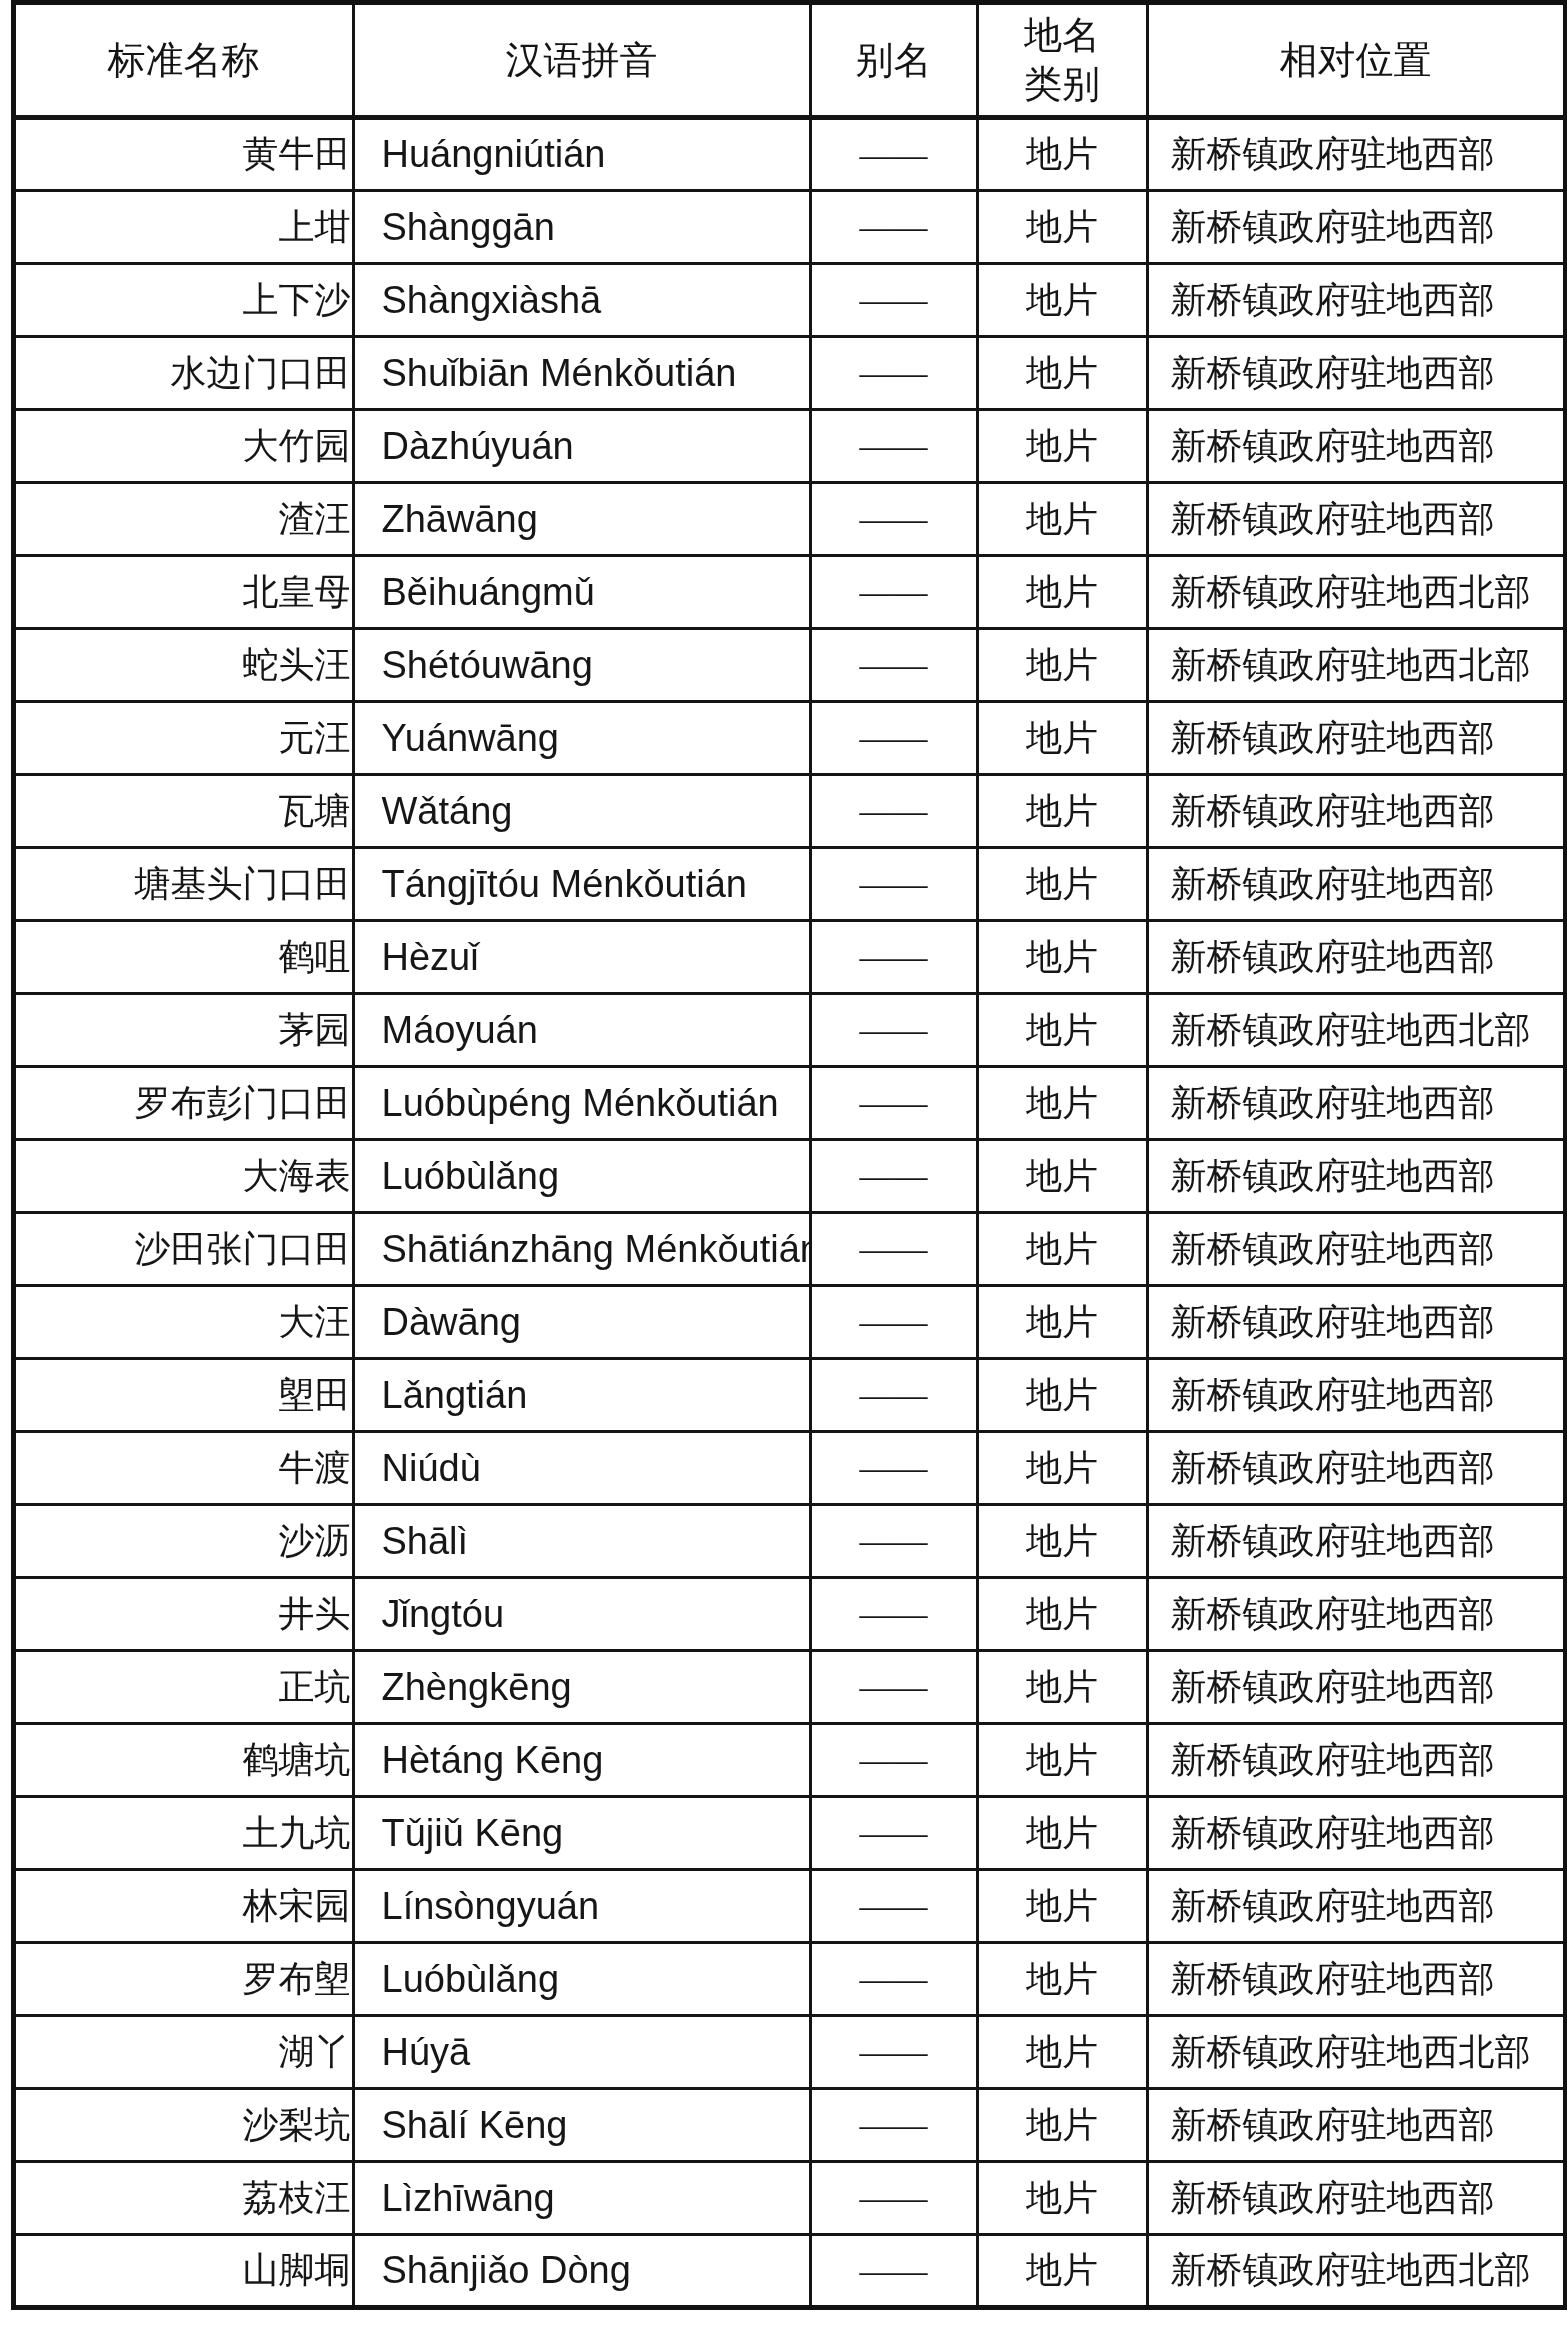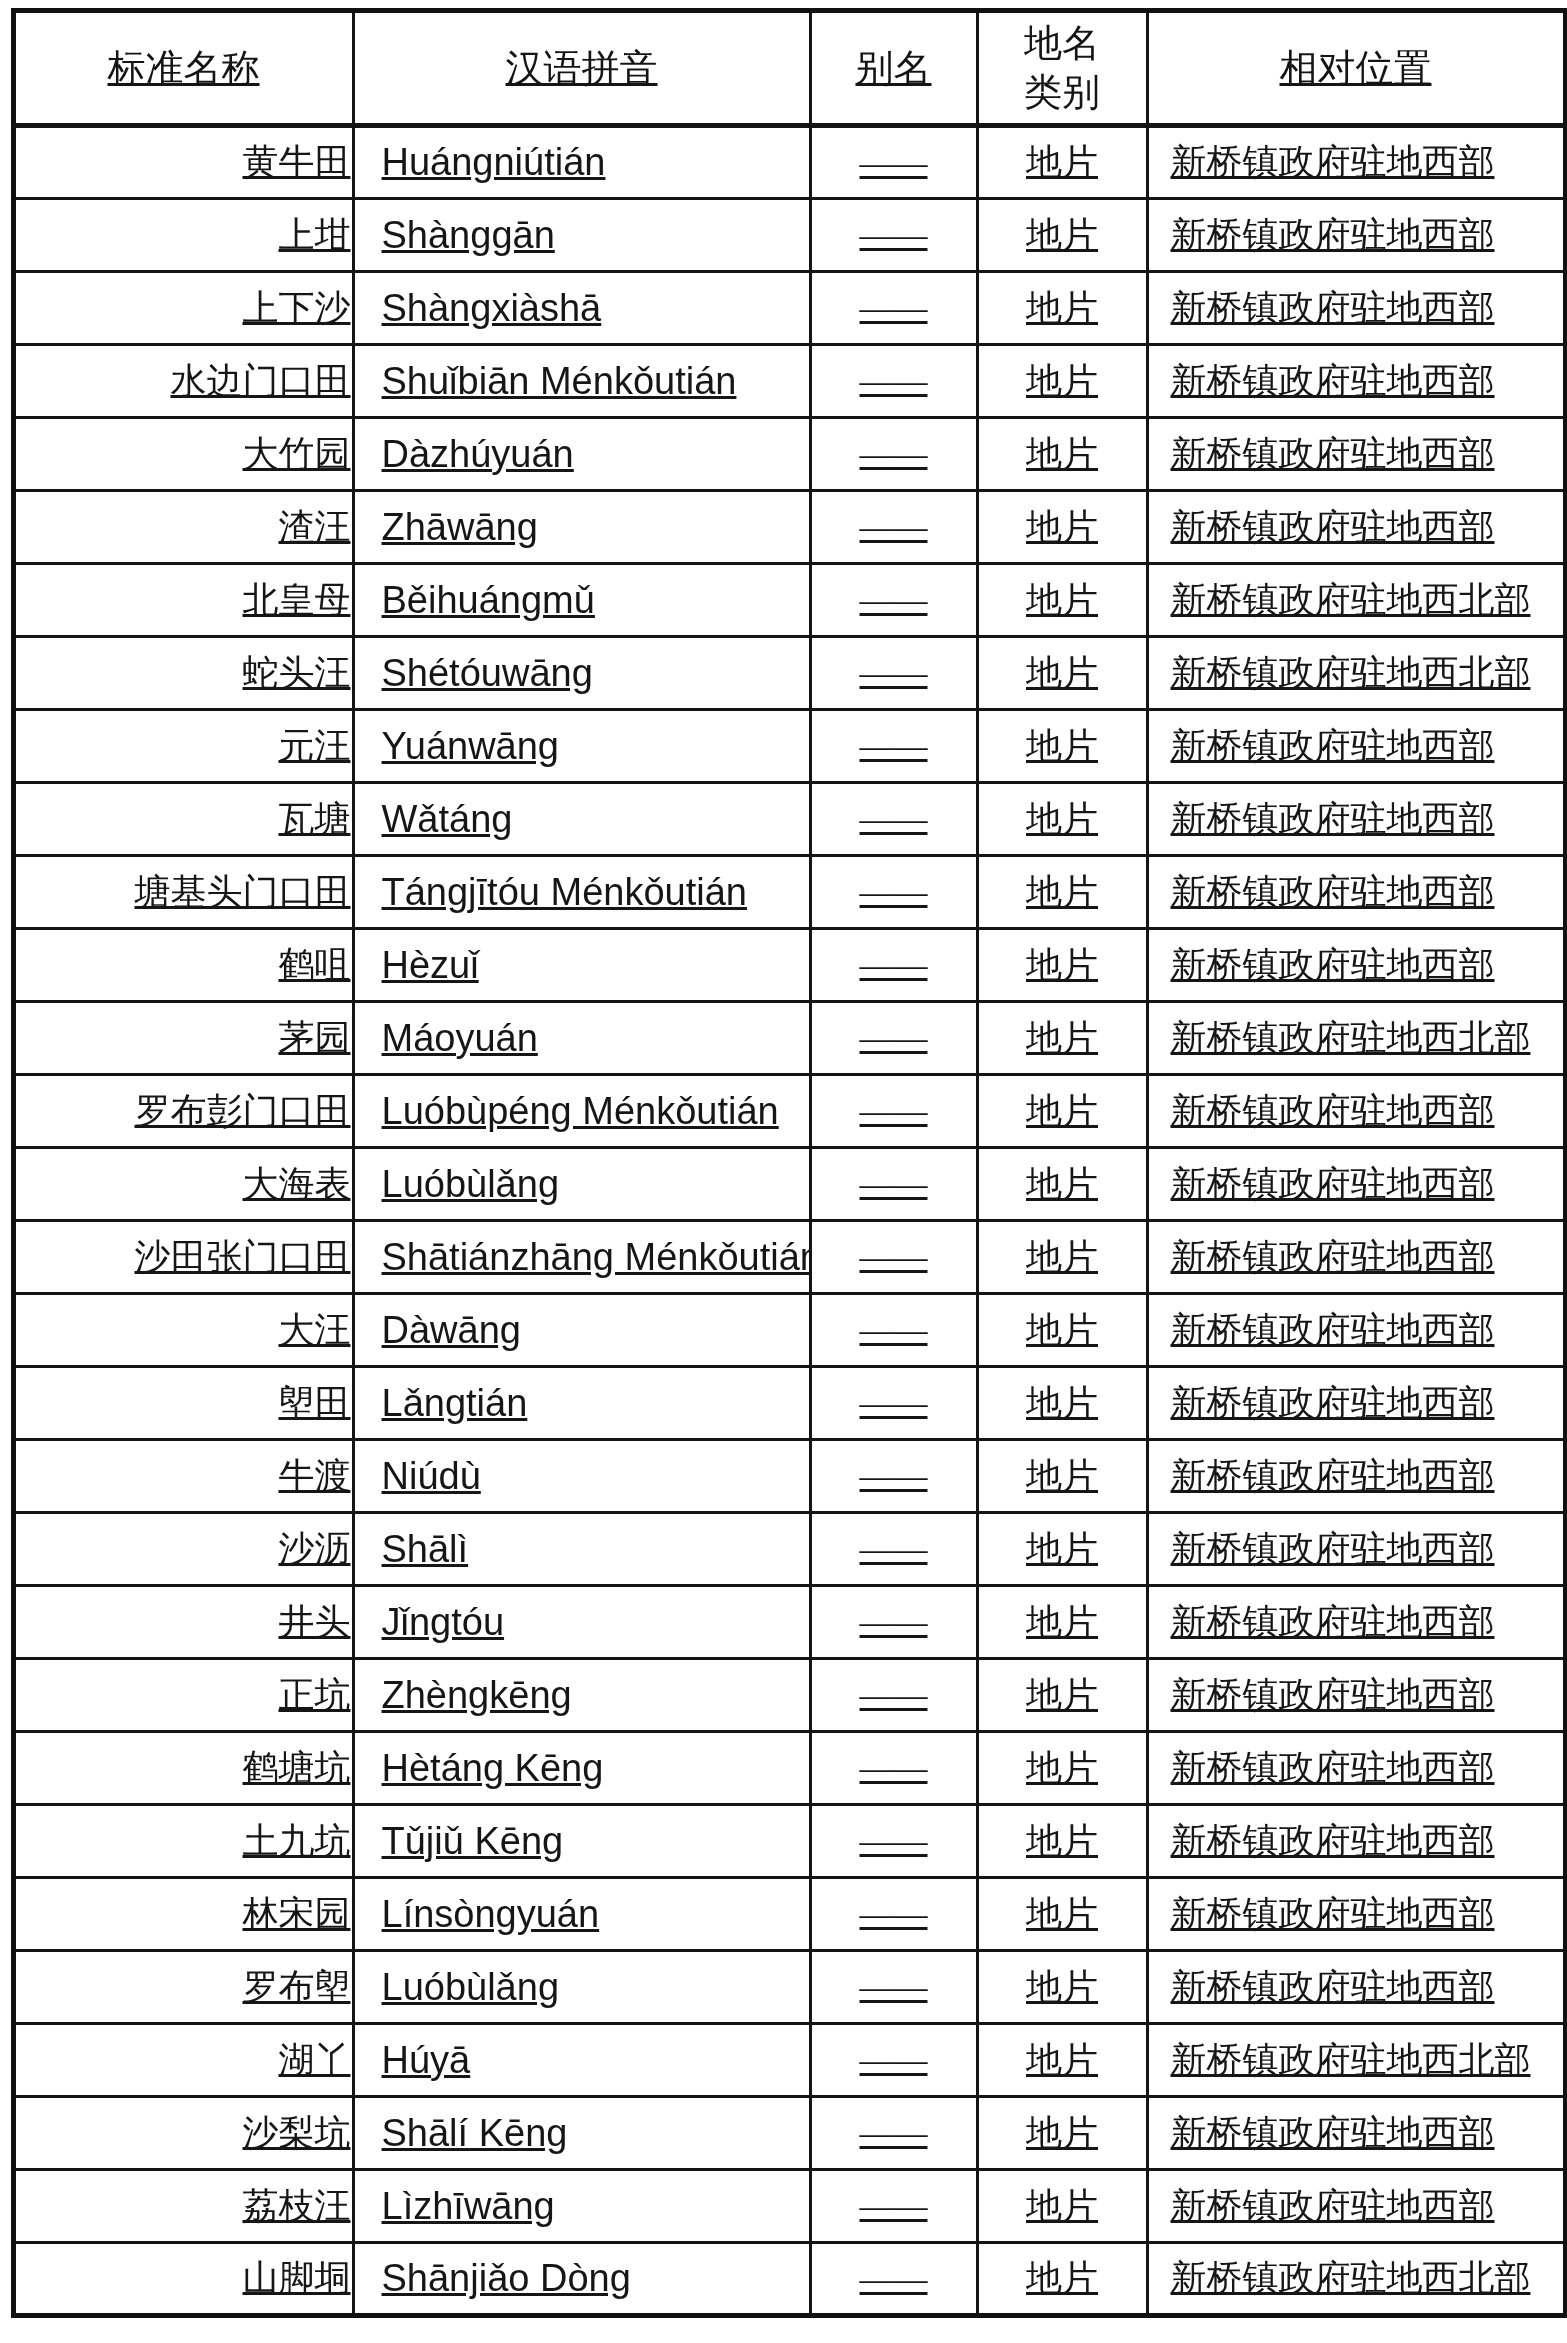--- a/index.html
+++ b/index.html
@@ -11,22 +11,21 @@
     position: relative;
     width: 1567px;
     height: 2344px;
     font-family: "Liberation Serif", "DejaVu Serif", serif;
     color: #161616;
     overflow: hidden;
   }
   .sheet {
     position: absolute;
     left: 10.5px;
-    top: 8px;
-    text-decoration: underline;
+    top: 0;
   }
   table.geo-table {
     border-collapse: collapse;
     table-layout: fixed;
     width: 1552px;
     border: 5.7px solid #111111;
     background: #ffffff;
   }
   .geo-table th,
   .geo-table td {

